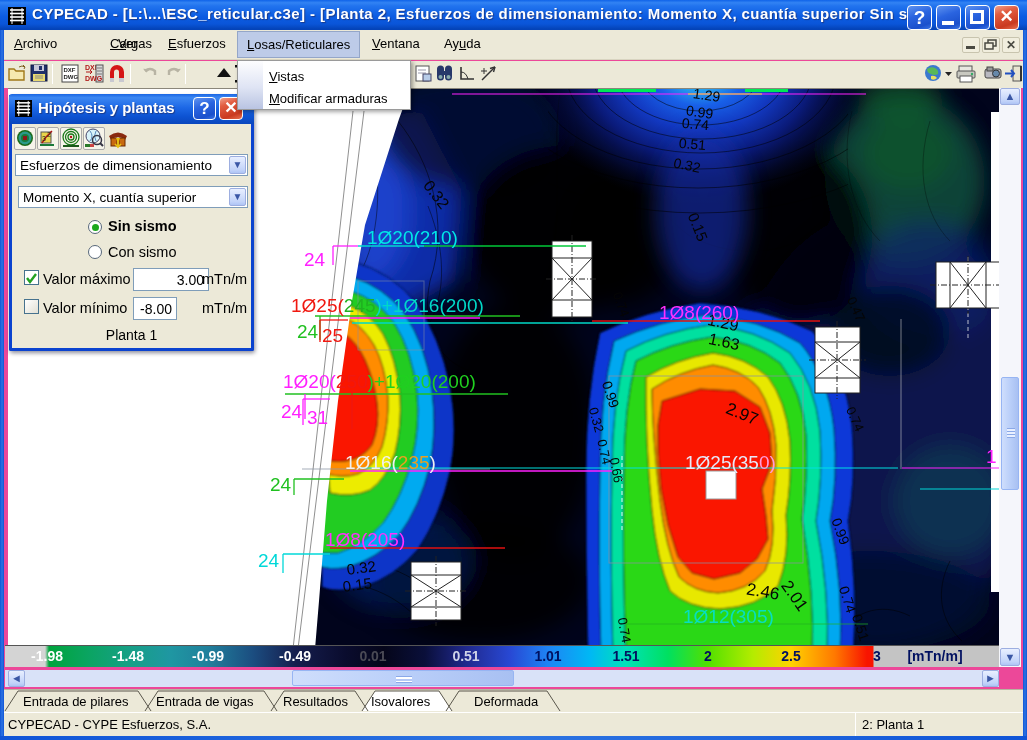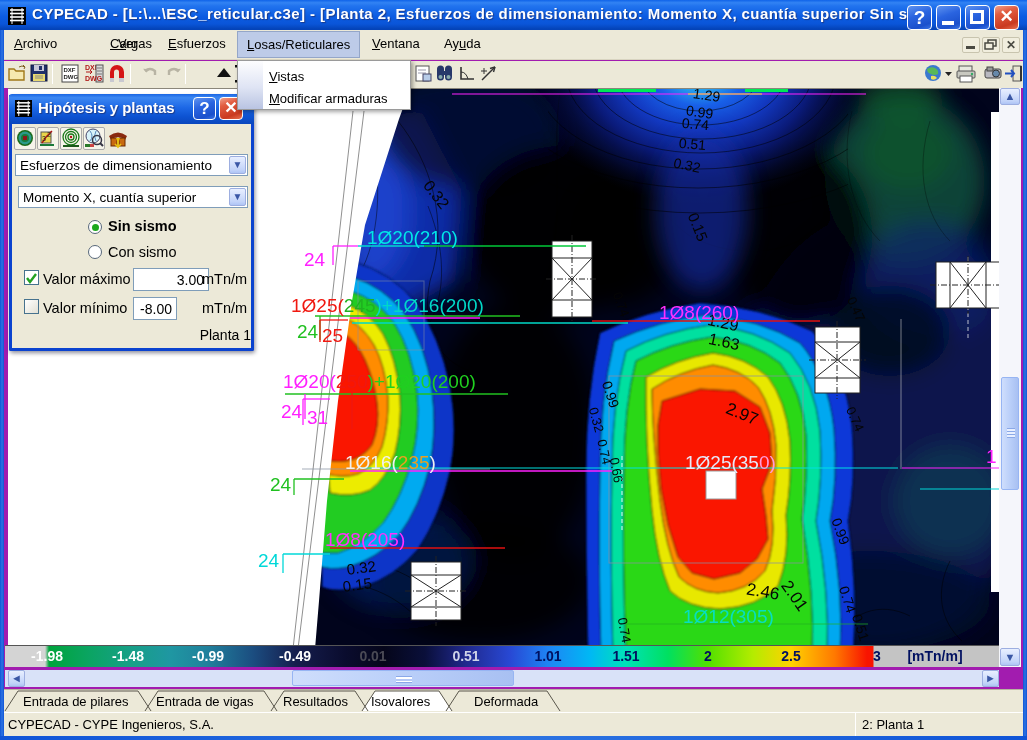--- a/index.html
+++ b/index.html
@@ -1,17 +1,17 @@
 <!DOCTYPE html>
 <html><head><meta charset="utf-8">
 <style>
 *{margin:0;padding:0;box-sizing:border-box;}
 html,body{width:1027px;height:740px;overflow:hidden;}
 body{font-family:"Liberation Sans",sans-serif;}
-#win{position:relative;width:1027px;height:740px;background:#a21caf;overflow:hidden;}
+#win{position:relative;width:1027px;height:740px;background:#ec4899;overflow:hidden;}
 .bblue{position:absolute;background:linear-gradient(90deg,#0f54d7,#2d74e2,#0f54d7);z-index:40;}
 #titlebar{position:absolute;left:0;top:0;width:1027px;height:30px;
  background:linear-gradient(180deg,#0f63e9 0%,#3283f3 9%,#2173ee 20%,#0c5ce2 55%,#0a55d8 80%,#0443b8 97%);
  z-index:50;}
 #titletxt{position:absolute;left:32px;top:5px;color:#fff;font-weight:bold;font-size:15px;letter-spacing:.42px;white-space:nowrap;
  text-shadow:1px 1px 1px #1a3a8a;}
 .tbtn{position:absolute;top:5px;width:25px;height:25px;border:1px solid #fff;border-radius:4px;
  background:linear-gradient(160deg,#5f93ef 0%,#2a64e0 40%,#1b50cc 80%,#3a74e6 100%);
  color:#fff;text-align:center;font-weight:bold;z-index:60;}
 #btnX{background:linear-gradient(160deg,#f0a08c 0%,#e25d41 30%,#ca3a20 75%,#e8714f 100%);}
@@ -475,21 +475,21 @@
         <text x="19" y="16">Entrada de pilares</text>
         <text x="152" y="16">Entrada de vigas</text>
         <text x="279" y="16">Resultados</text>
         <text x="367" y="16">Isovalores</text>
         <text x="470" y="16">Deformada</text>
       </g>
     </svg>
   </div>
 
   <div id="status">
-    <div style="position:absolute;left:4px;top:4px;">CYPECAD - CYPE Ingenieros, S.A.</div>
+    <div style="position:absolute;left:4px;top:4px;">CYPECAD - CYPE Esfuerzos, S.A.</div>
     <div style="position:absolute;left:851px;top:0px;width:1px;height:24px;background:#b8b4a0;border-right:1px solid #fff;"></div>
     <div style="position:absolute;left:858px;top:4px;">2: Planta 1</div>
   </div>
 
   <div id="palette">
     <div id="paltitle">
       <svg style="position:absolute;left:6px;top:6px" width="17" height="17" viewBox="0 0 18 18">
         <rect x="0" y="0" width="18" height="18" fill="#000"></rect>
         <g stroke="#fff" stroke-width="1.6">
             <line x1="2" y1="3" x2="16" y2="3"></line>
@@ -576,21 +576,21 @@
     <div style="position:absolute;left:121px;top:173px;width:76px;height:23px;background:#fff;border:1px solid #7f9db9;">
       <div style="position:absolute;right:4px;top:3px;font-size:14px;">3.00</div>
     </div>
     <div style="position:absolute;left:190px;top:176px;font-size:14.5px;">mTn/m</div>
     <div style="position:absolute;left:12px;top:204px;width:15px;height:15px;border:1px solid #46728e;background:linear-gradient(135deg,#fff,#e2e0d4);"></div>
     <div style="position:absolute;left:31px;top:205px;font-size:14.5px;">Valor mínimo</div>
     <div style="position:absolute;left:121px;top:202px;width:44px;height:23px;background:#fff;border:1px solid #7f9db9;">
       <div style="position:absolute;right:4px;top:3px;font-size:14px;">-8.00</div>
     </div>
     <div style="position:absolute;left:190px;top:205px;font-size:14.5px;">mTn/m</div>
-    <div style="position:absolute;left:0;top:232px;width:100%;text-align:right;font-size:14px;">Planta 1</div>
+    <div style="position:absolute;left:0;top:232px;width:100%;text-align:center;font-size:14px;">Planta 1</div>
   </div>
 
   <div id="dropdown">
     <div id="ddstrip"></div>
     <div class="dditem" style="top:8px;"><u>V</u>istas</div>
     <div class="dditem" style="top:30px;"><u>M</u>odificar armaduras</div>
   </div>
 </div>
 
 </body></html>

